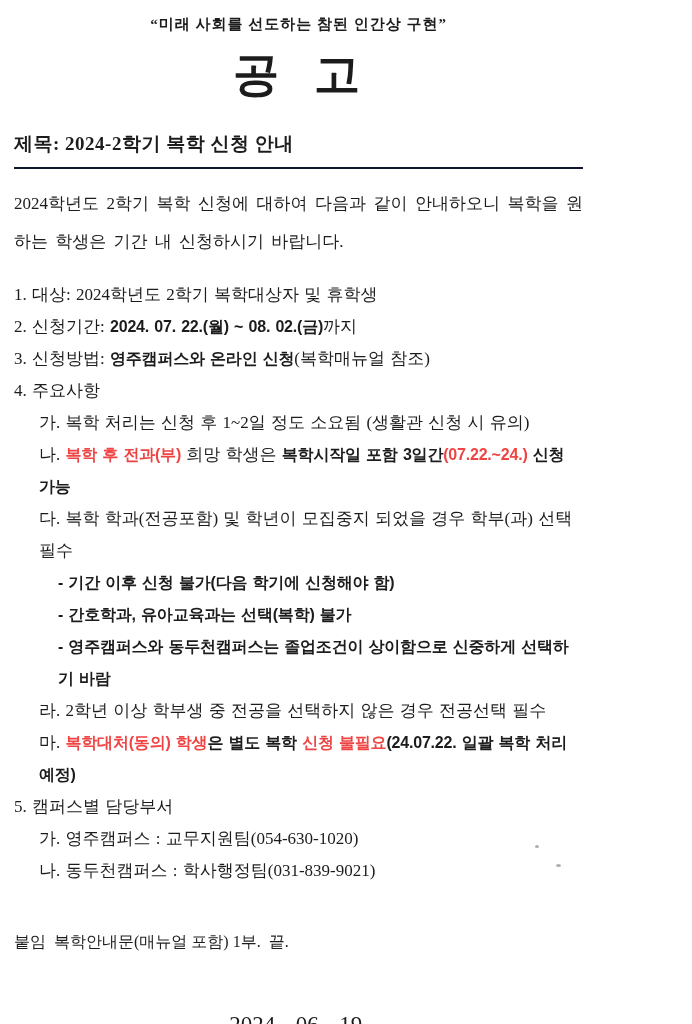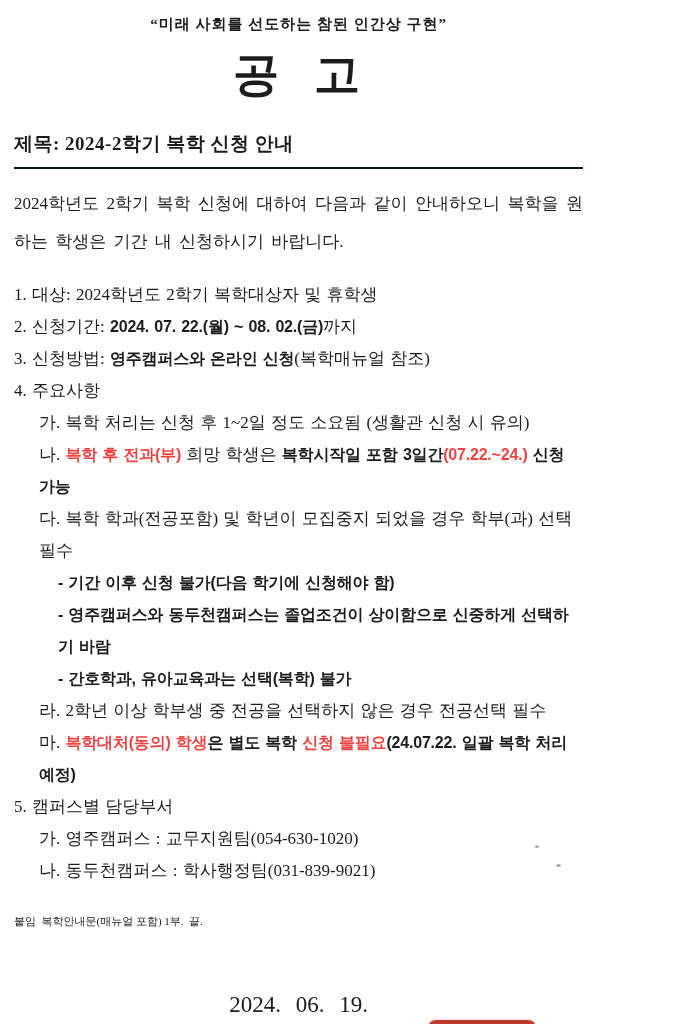--- a/index.html
+++ b/index.html
@@ -61,22 +61,22 @@
     letter-spacing: -0.2px;
   }
   .seg-bold-red {
     font-family: "Liberation Sans", "DejaVu Sans", sans-serif;
     font-weight: bold;
     font-size: 16px;
     letter-spacing: -0.2px;
     color: #ef4444;
   }
   .attachment {
-    margin-top: 18px;
-    font-size: 11px;
+    margin-top: 38px;
+    font-size: 16px;
     line-height: 33px;
     white-space: pre-wrap;
     font-family: Liberation Serif, serif;
   }
   .footer {
     position: relative;
     margin-top: 52px;
     height: 190px;
   }
   .date {
@@ -146,22 +146,22 @@
 
   <div class="list">
     <div class="line lv0"><span>1. 대상: 2024학년도 2학기 복학대상자 및 휴학생</span></div>
     <div class="line lv0"><span>2. 신청기간: </span><span class="seg-bold">2024. 07. 22.(월) ~ 08. 02.(금)</span><span>까지</span></div>
     <div class="line lv0"><span>3. 신청방법: </span><span class="seg-bold">영주캠퍼스와 온라인 신청</span><span>(복학매뉴얼 참조)</span></div>
     <div class="line lv0"><span>4. 주요사항</span></div>
     <div class="line lv1"><span>가. 복학 처리는 신청 후 1~2일 정도 소요됨 (생활관 신청 시 유의)</span></div>
     <div class="line lv1"><span>나. </span><span class="seg-bold-red">복학 후 전과(부)</span><span> 희망 학생은 </span><span class="seg-bold">복학시작일 포함 3일간</span><span class="seg-bold-red">(07.22.~24.)</span><span class="seg-bold"> 신청 가능</span></div>
     <div class="line lv1"><span>다. 복학 학과(전공포함) 및 학년이 모집중지 되었을 경우 학부(과) 선택 필수</span></div>
     <div class="line lv2"><span class="seg-bold">- 기간 이후 신청 불가(다음 학기에 신청해야 함)</span></div>
+    <div class="line lv2"><span class="seg-bold">- 간호학과, 유아교육과는 선택(복학) 불가</span></div>
     <div class="line lv2"><span class="seg-bold">- 영주캠퍼스와 동두천캠퍼스는 졸업조건이 상이함으로 신중하게 선택하기 바람</span></div>
-    <div class="line lv2"><span class="seg-bold">- 간호학과, 유아교육과는 선택(복학) 불가</span></div>
     <div class="line lv1"><span>라. 2학년 이상 학부생 중 전공을 선택하지 않은 경우 전공선택 필수</span></div>
     <div class="line lv1"><span>마. </span><span class="seg-bold-red">복학대처(동의) 학생</span><span class="seg-bold">은 별도 복학 </span><span class="seg-bold-red">신청 불필요</span><span class="seg-bold">(24.07.22. 일괄 복학 처리 예정)</span></div>
     <div class="line lv0"><span>5. 캠퍼스별 담당부서</span></div>
     <div class="line lv1"><span>가. 영주캠퍼스 : 교무지원팀(054-630-1020)</span></div>
     <div class="line lv1"><span>나. 동두천캠퍼스 : 학사행정팀(031-839-9021)</span></div>
   </div>
 
   <div class="attachment">붙임  복학안내문(매뉴얼 포함) 1부.  끝.</div>
 
   <div class="footer">

